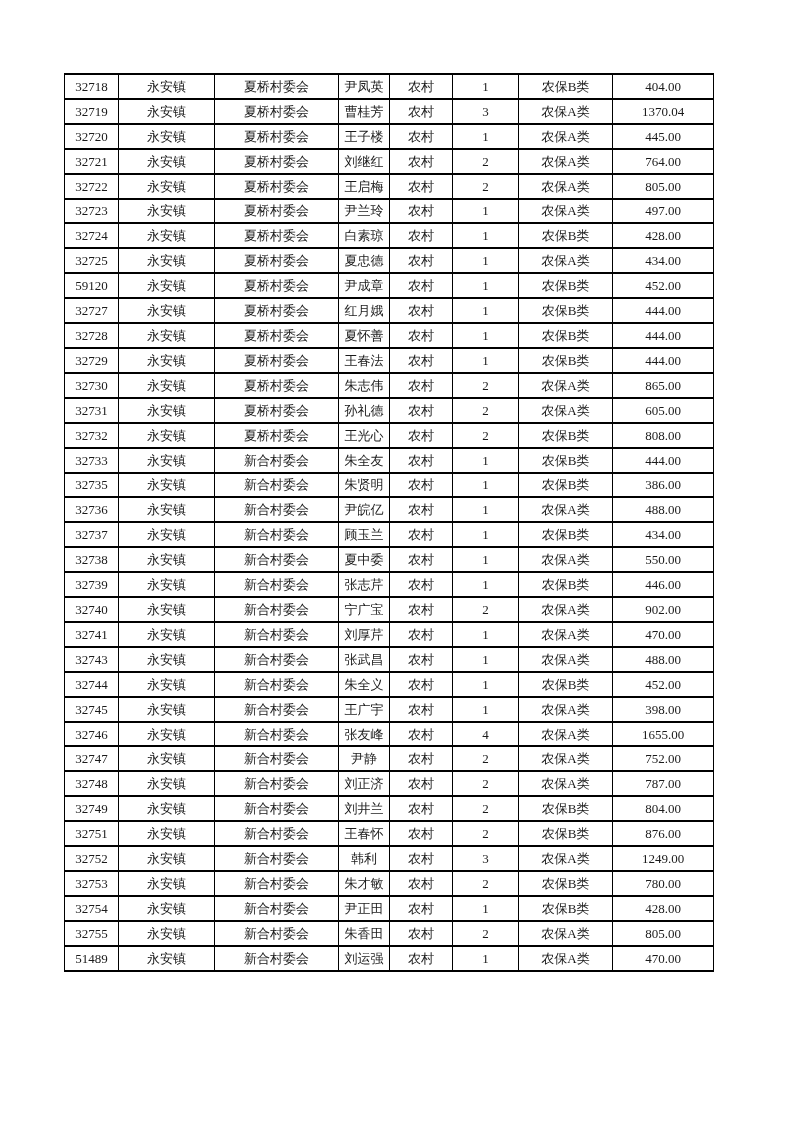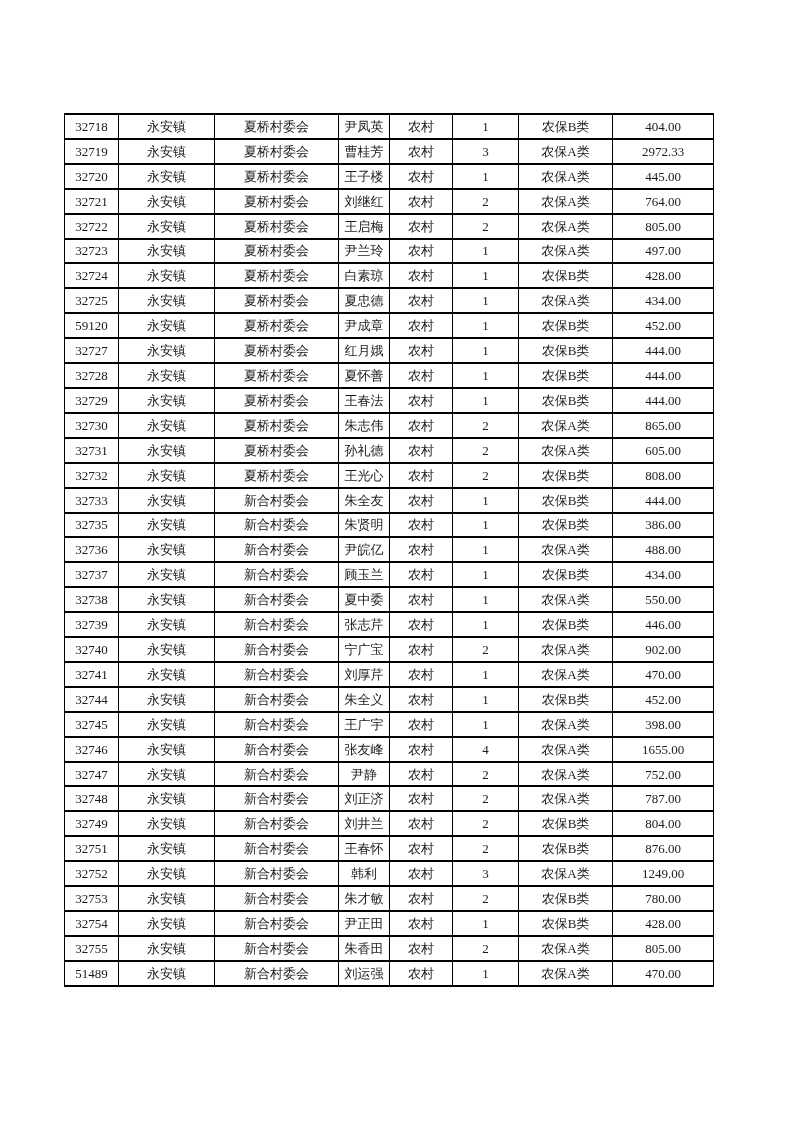--- a/index.html
+++ b/index.html
@@ -16,21 +16,20 @@
     background: #ffffff;
     overflow: hidden;
   }
   table.records {
     position: absolute;
     left: 64px;
     top: 73px;
     width: 649px;
     border-collapse: collapse;
     table-layout: fixed;
-    margin-top: 40px;
   }
   table.records td {
     border-left: 1px solid #000000;
     border-right: 1px solid #000000;
     border-top: 2px solid #000000;
     border-bottom: 2px solid #000000;
     height: 24.92px;
     text-align: center;
     vertical-align: middle;
     font-size: 13px;
@@ -68,21 +67,21 @@
           <td>404.00</td>
         </tr>
         <tr>
           <td>32719</td>
           <td>永安镇</td>
           <td>夏桥村委会</td>
           <td>曹桂芳</td>
           <td>农村</td>
           <td>3</td>
           <td>农保A类</td>
-          <td>2972.33</td>
+          <td>1370.04</td>
         </tr>
         <tr>
           <td>32720</td>
           <td>永安镇</td>
           <td>夏桥村委会</td>
           <td>王子楼</td>
           <td>农村</td>
           <td>1</td>
           <td>农保A类</td>
           <td>445.00</td>
@@ -279,20 +278,30 @@
         </tr>
         <tr>
           <td>32741</td>
           <td>永安镇</td>
           <td>新合村委会</td>
           <td>刘厚芹</td>
           <td>农村</td>
           <td>1</td>
           <td>农保A类</td>
           <td>470.00</td>
+        </tr>
+        <tr>
+          <td>32743</td>
+          <td>永安镇</td>
+          <td>新合村委会</td>
+          <td>张武昌</td>
+          <td>农村</td>
+          <td>1</td>
+          <td>农保A类</td>
+          <td>488.00</td>
         </tr>
         <tr>
           <td>32744</td>
           <td>永安镇</td>
           <td>新合村委会</td>
           <td>朱全义</td>
           <td>农村</td>
           <td>1</td>
           <td>农保B类</td>
           <td>452.00</td>

